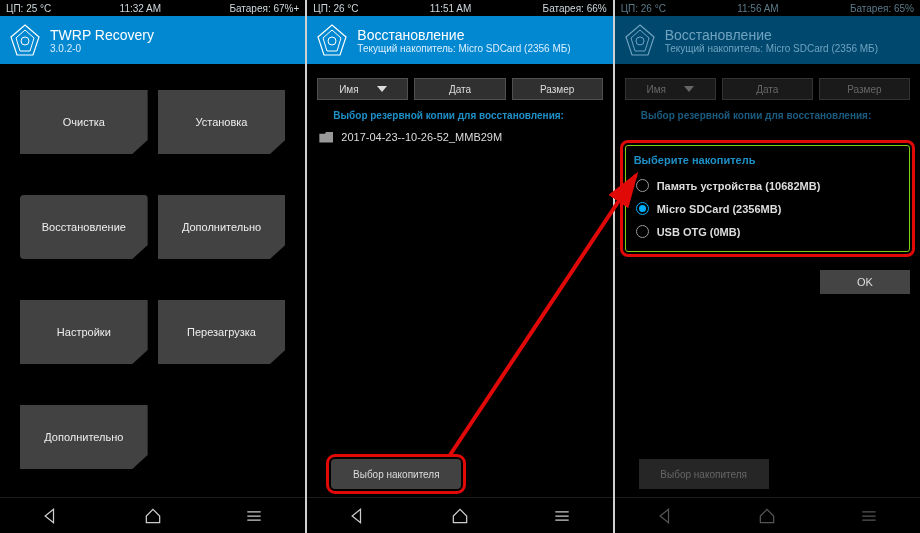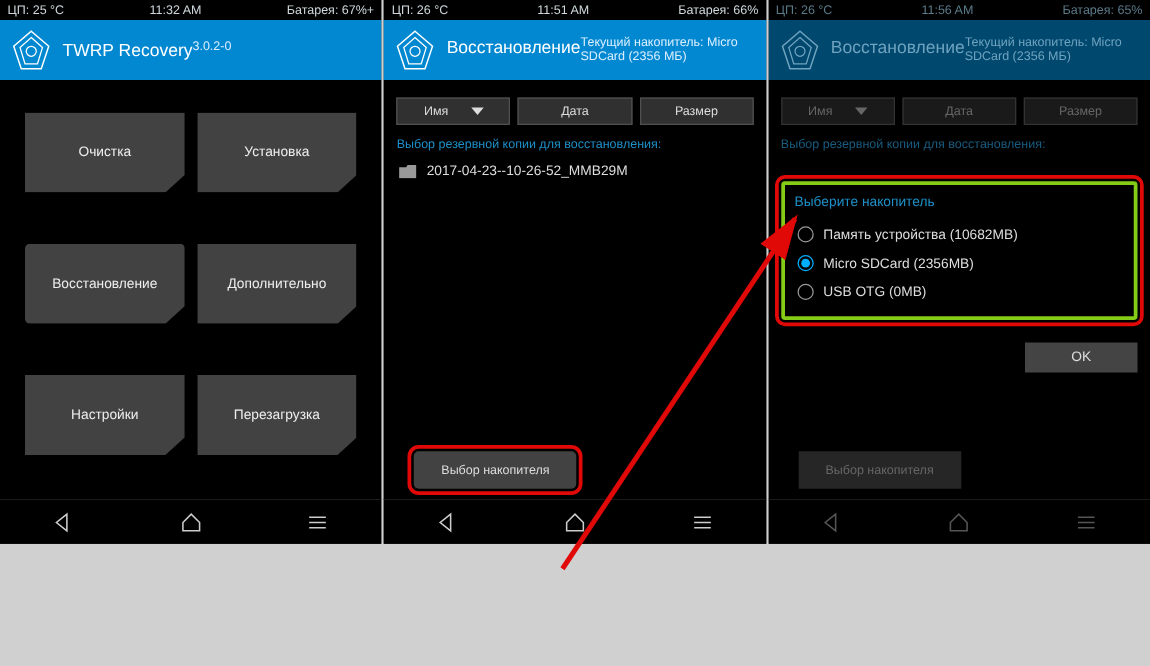--- a/index.html
+++ b/index.html
@@ -6,21 +6,21 @@
   body {
     background: #d0d0d0;
     font-family: Arial, sans-serif;
     width: 920px;
     height: 533px;
     display: flex;
     gap: 2px;
   }
   .panel {
     flex: 1;
-    height: 435px;
+    height: 533px;
     background: #000;
     display: flex;
     flex-direction: column;
     position: relative;
   }
   .statusbar {
     background: #000;
     color: #cfd8dc;
     font-size: 10px;
     display: flex;
@@ -32,21 +32,21 @@
   .header {
     background: #0288d1;
     height: 48px;
     display: flex;
     align-items: center;
     padding: 4px 8px;
   }
   .header-dim { background: #01486f; }
   .header .logo { width: 34px; height: 34px; margin-right: 8px; position: relative; }
   .logo svg { width:34px; height:34px; }
-  .header .titles { display:flex; flex-direction:row; justify-content:center; color:#fff; }
+  .header .titles { display:flex; flex-direction:column; justify-content:center; color:#fff; }
   .header .title { font-size: 14px; font-weight: 400; }
   .header .subtitle { font-size: 10px; color: #dbefff; }
   .header-dim .title, .header-dim .subtitle { color:#6fa3bf; }
   .body { flex:1; background:#000; position:relative; padding:8px 10px; overflow:hidden; }
   .grid { display:grid; grid-template-columns:1fr 1fr; grid-template-rows:repeat(4,1fr); gap:26px 10px; padding:18px 10px; height:430px; }
   .tile {
     background:#424242;
     color:#eee;
     font-size:11px;
     display:flex;
@@ -77,21 +77,21 @@
     color:#ddd;
     font-size:10px;
     height:22px;
     display:flex;
     align-items:center;
     justify-content:center;
     gap:18px;
     cursor:pointer;
   }
   .sortbtn-dim { color:#666; border-color:#333; background:#1a1a1a; }
-  .section-label { color:#1e90c8; font-size:10px; margin:10px 0 6px; }
+  .section-label { color:#1e90c8; font-size:10px; margin:10px 16px 6px;font-weight:bold; }
   .section-label-dim { color:#1a5c80; }
   .file-row { display:flex; align-items:center; gap:8px; color:#ddd; font-size:11px; padding:4px 2px; cursor:pointer; }
   .folder-icon { width:14px; height:11px; background:#999; clip-path: polygon(0 20%, 40% 20%, 50% 0, 100% 0, 100% 100%, 0 100%); }
 
   .bottom-btn {
     position:absolute;
     bottom:8px;
     left:24px;
     width:130px;
     height:30px;
@@ -101,23 +101,24 @@
     display:flex;
     align-items:center;
     justify-content:center;
     cursor:pointer;
   }
   .bottom-btn-dim { background:#262626; color:#666;}
   .hl-box { outline:3px solid #e10808; outline-offset:2px; border-radius:4px; }
 
   .dialog {
     margin-top:24px;
-    border:3px solid #84cc16;
+    border:1px solid #84cc16;
     border-radius:3px;
     padding:8px;
+    font-weight:bold;
   }
   .dialog-title { color:#1e90c8; font-size:11px; margin-bottom:8px; }
   .radio-row { display:flex; align-items:flex-end; gap:8px; color:#ddd; font-size:11px; padding:5px 2px; cursor:pointer; }
   .radio { width:13px; height:13px; border:1.5px solid #999; border-radius:50%; display:flex; align-items:center; justify-content:center; }
   .radio .dot { width:7px; height:7px; border-radius:50%; background:#00b0ff; }
   .radio.sel { border-color:#00b0ff; }
   .ok-btn { width:90px; height:24px; background:#444; color:#ddd; font-size:11px; display:flex; align-items:center; justify-content:center; margin-left:auto; margin-top:18px; cursor:pointer; }
 
   .arrow-overlay { position:absolute; pointer-events:none; }
   .dim-text { color:#5b7a8a !important; }

